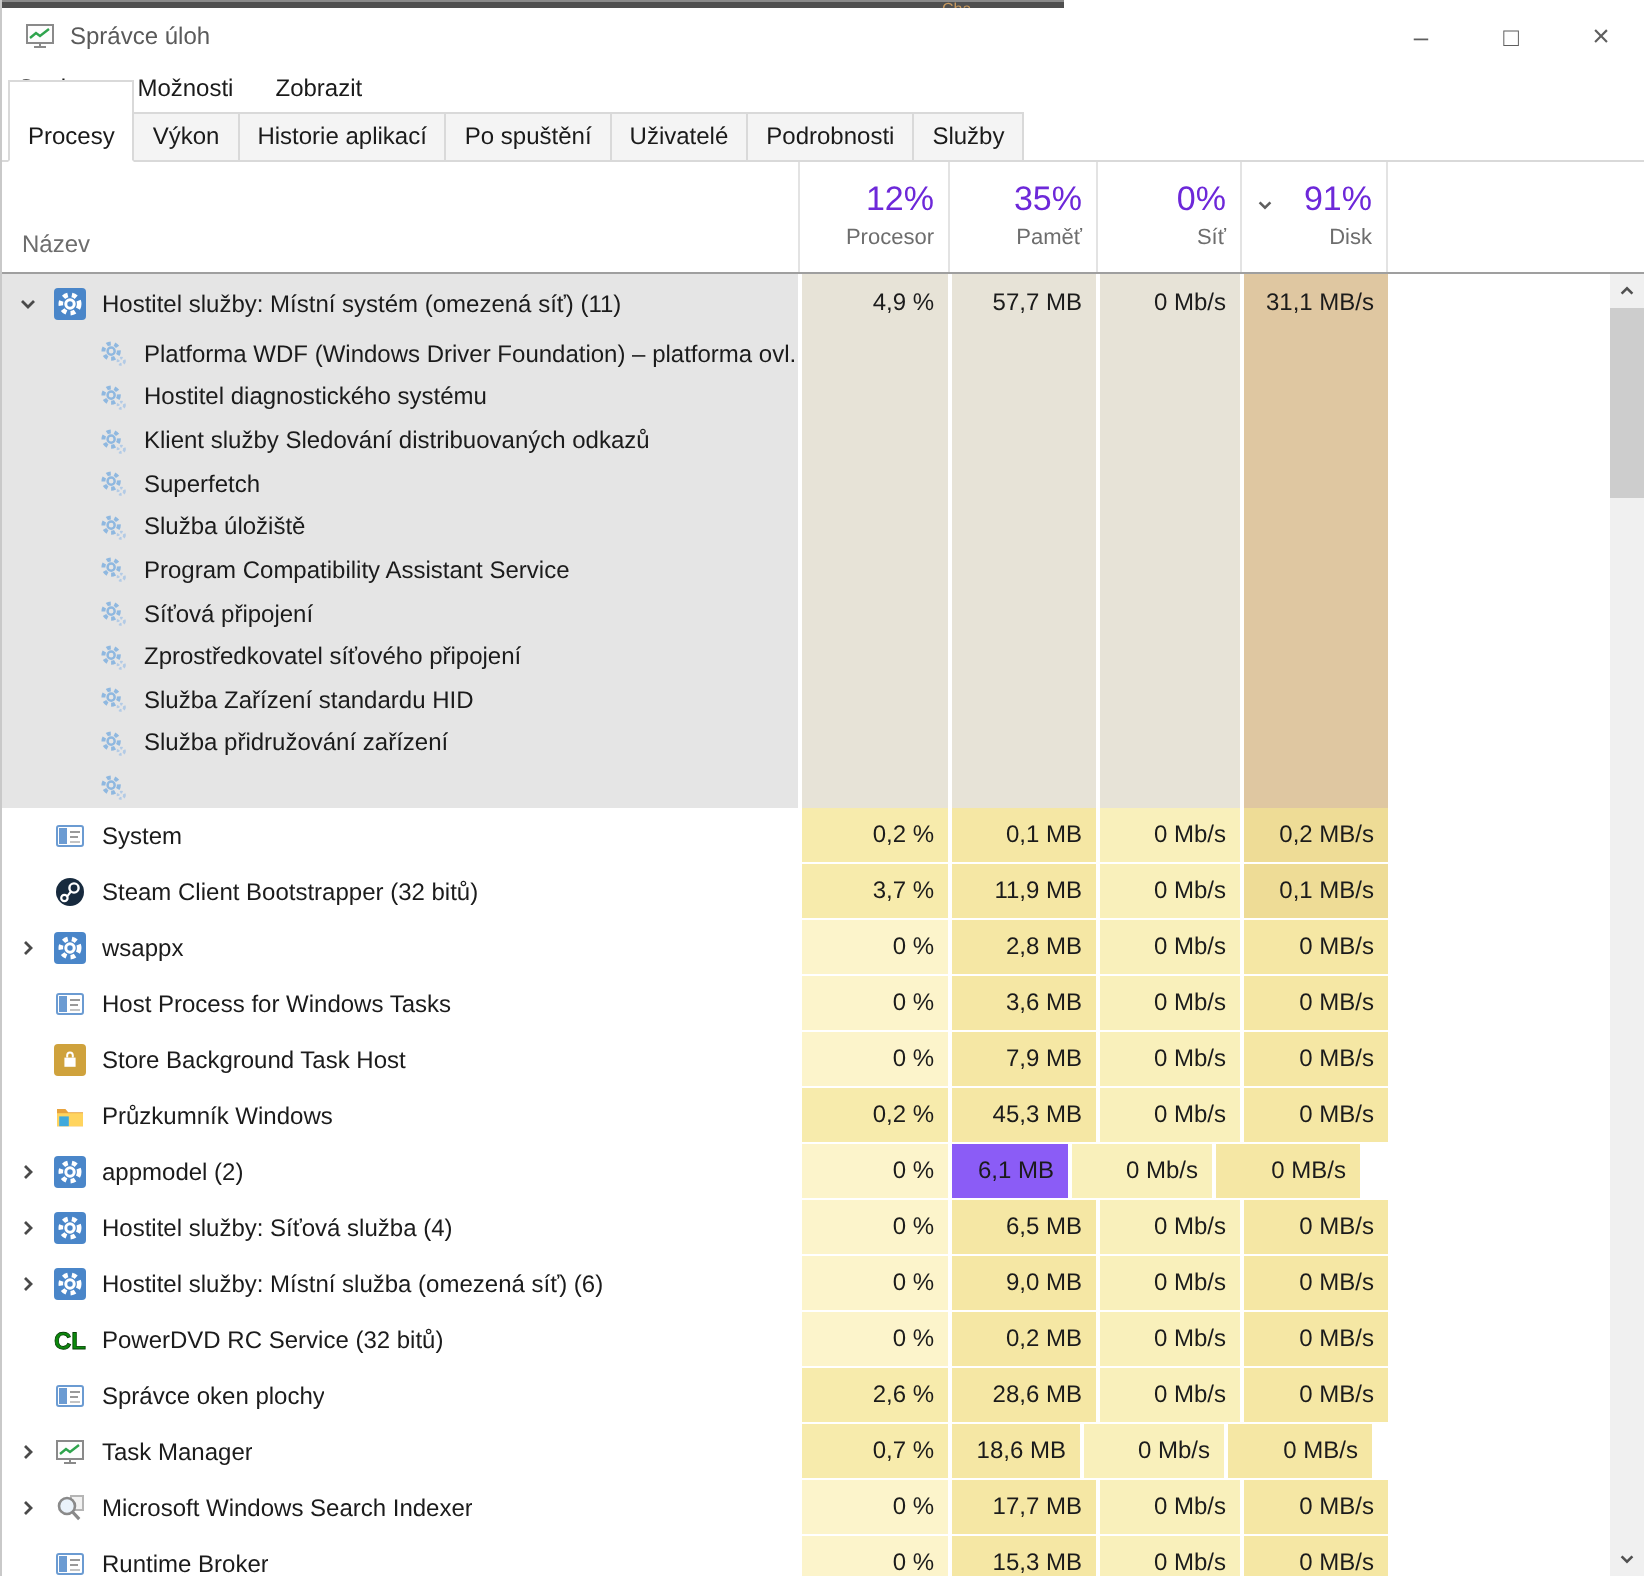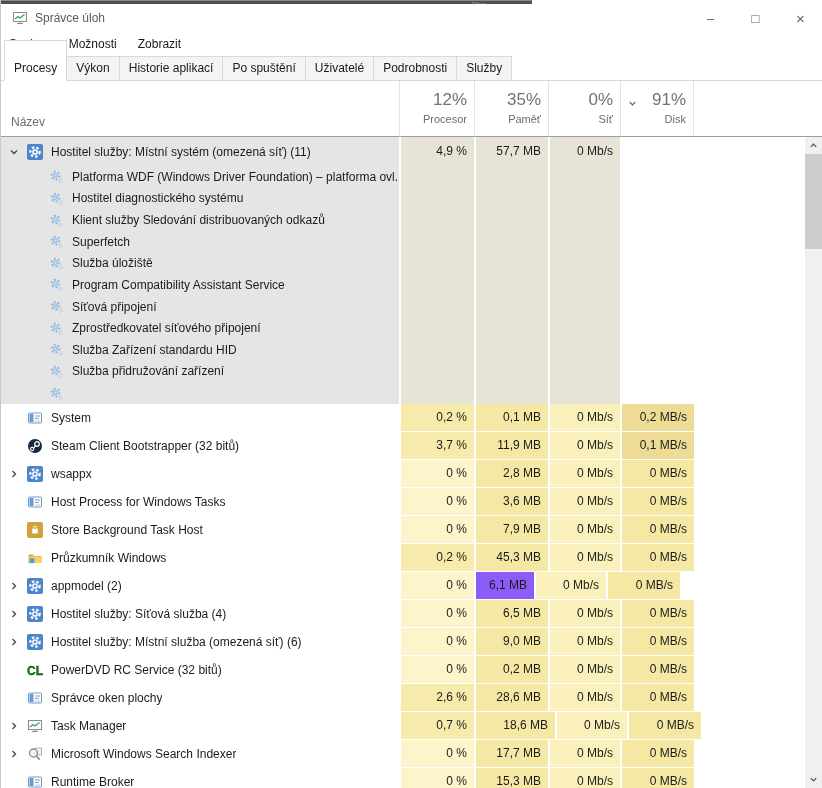--- a/index.html
+++ b/index.html
@@ -31,21 +31,21 @@
   .tabbar{position:absolute;left:0;top:56px;width:822px;height:25px;box-sizing:border-box;border-bottom:1px solid #d9d9d9;padding-left:3px;display:flex;align-items:flex-end;}
   .tab{font-size:12px;color:#1a1a1a;padding:4px 9px 5px 9px;background:#f4f4f4;border:1px solid #d9d9d9;border-bottom:none;margin-right:-1px;position:relative;}
   .tab.active{background:#fff;padding-top:20px;margin-bottom:-1px;border-bottom:1px solid #fff;z-index:2;}
 
   
   .header{position:absolute;left:0;top:81px;width:822px;height:56px;border-bottom:1px solid #9f9f9f;box-sizing:border-box;background:#fff;}
   .name-header{position:absolute;left:10px;bottom:7px;font-size:12px;color:#6d6d6d;}
   .colheads{position:absolute;left:398px;top:0;height:55px;display:flex;}
   .colhead{box-sizing:border-box;border-left:1px solid #e3e3e3;height:100%;position:relative;text-align:right;padding:0 7px;}
   .colhead:last-child{border-right:1px solid #e3e3e3;}
-  .colhead .pct{font-size:17px;color:#737373;margin-top:9px;}
+  .colhead .pct{font-size:17px;color:#6d28d9;margin-top:9px;}
   .colhead .lbl{font-size:11px;color:#6d6d6d;margin-top:3px;}
   .sort-chev{position:absolute;left:7px;top:13px;}
 
   
   .tbody{position:absolute;left:0;top:137px;width:805px;height:651px;overflow:hidden;}
 
   .group{display:flex;}
   .group-left{width:398px;box-sizing:border-box;}
   .group-parent{height:29px;display:flex;align-items:center;}
   .group-children{}
@@ -259,20 +259,21 @@
                   <circle cx="7" cy="7" r="1.9" fill="none" stroke="#8fb8e0" stroke-width="1.3"></circle>
                   <circle cx="12.4" cy="12.4" r="1.7" fill="none" stroke="#b3cbe6" stroke-width="1.5" stroke-dasharray="1.3 1.1"></circle>
                 </svg>
               </span>
             </div>
           </div>
         </div>
         <div class="gcell" style="width: 75px; background: rgb(231, 227, 215);">4,9 %</div>
         <div class="gcell" style="width: 74px; background: rgb(231, 227, 215);">57,7 MB</div>
         <div class="gcell" style="width: 72px; background: rgb(231, 227, 215);">0 Mb/s</div>
+        <div class="gcell" style="width: 74px; background: rgb(223, 199, 161);">31,1 MB/s</div>
       </div>
       <div class="prow">
         <div class="prow-name">
           <span class="chev-box"></span>
           <span class="row-icon">
             <svg width="16" height="16" viewBox="0 0 16 16">
               <rect x="1.5" y="3" width="13" height="10" rx="1" fill="#fff" stroke="#6b9bd2"></rect>
               <rect x="2.5" y="4" width="4" height="8" fill="#6b9bd2"></rect>
               <line x1="8" y1="6" x2="13" y2="6" stroke="#9a9a9a"></line>
               <line x1="8" y1="8.5" x2="12" y2="8.5" stroke="#9a9a9a"></line>
@@ -486,21 +487,21 @@
             <svg width="16" height="16" viewBox="0 0 16 16">
               <rect x="1.5" y="2.5" width="13" height="9" fill="#fdfdfd" stroke="#8a8a8a"></rect>
               <polyline points="3,9 6,6.5 8,8 12.5,4.5" fill="none" stroke="#2fa44d" stroke-width="1.2"></polyline>
               <line x1="8" y1="11.5" x2="8" y2="13" stroke="#8a8a8a"></line>
               <line x1="5" y1="13.5" x2="11" y2="13.5" stroke="#8a8a8a"></line>
             </svg>
           </span>
           <span class="row-label">Task Manager</span>
         </div>
         <div class="cell" style="width: 75px; background: rgb(247, 235, 172);">0,7 %</div>
-        <div class="cell" style="width: 81px; background: rgb(245, 231, 164);">18,6 MB</div>
+        <div class="cell" style="width: 66px; background: rgb(245, 231, 164);">18,6 MB</div>
         <div class="cell" style="width: 72px; background: rgb(249, 240, 187);">0 Mb/s</div>
         <div class="cell" style="width: 74px; background: rgb(245, 231, 164);">0 MB/s</div>
       </div>
       <div class="prow">
         <div class="prow-name">
           <span class="chev-box">
             <svg width="10" height="10" viewBox="0 0 10 10">
               <polyline points="3.5,2 6.5,5 3.5,8" fill="none" stroke="#4a4a4a" stroke-width="1.4"></polyline>
             </svg>
           </span>

